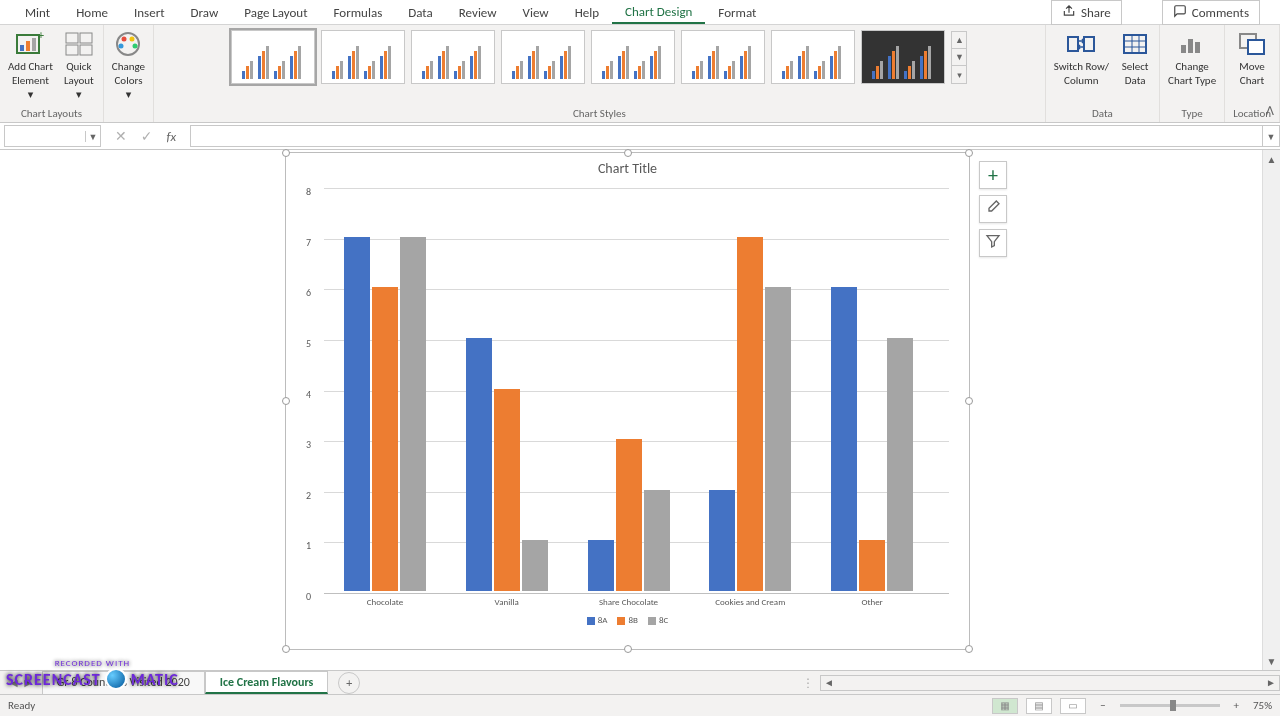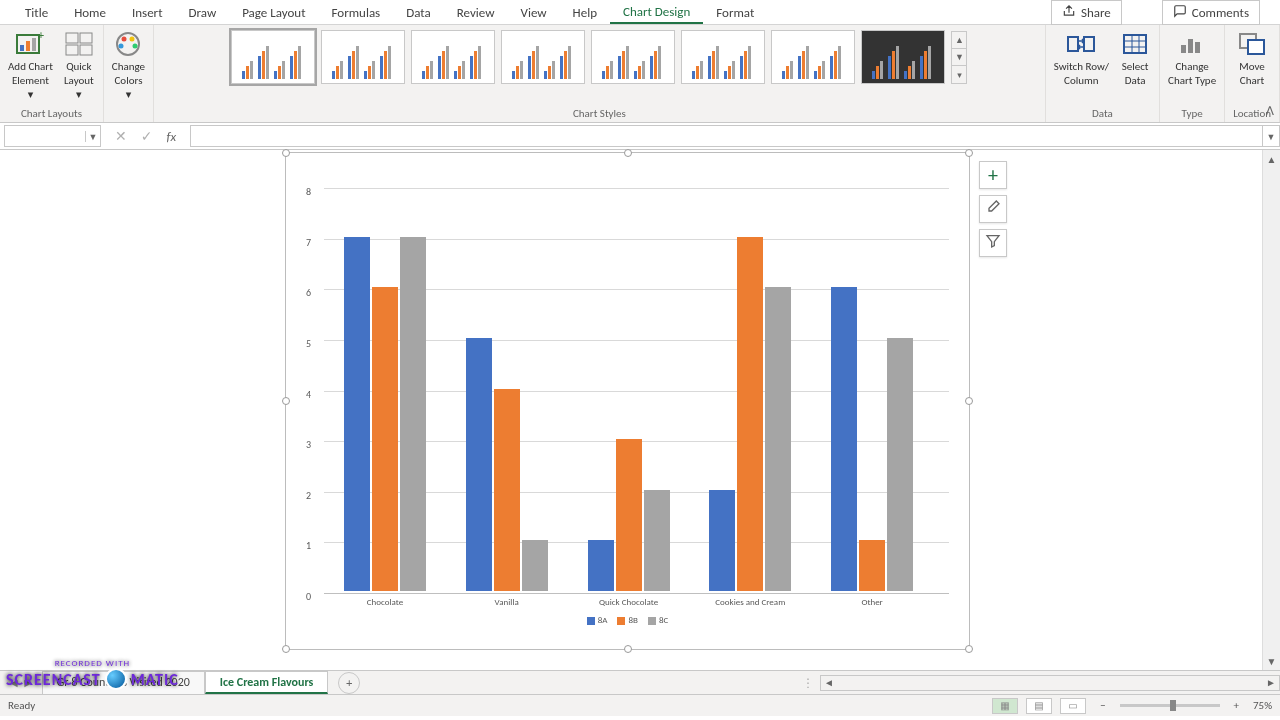--- a/index.html
+++ b/index.html
@@ -88,21 +88,21 @@
   
   .watermark { position:absolute; left:6px; bottom:30px; color:#6d28d9; font-weight:700; text-shadow:0 0 4px #000; font-size:16px; letter-spacing:1px; display:flex; flex-direction:column; pointer-events:none; font-family: Arial, sans-serif; text-align: center;}
   .watermark .small { font-size:9px; font-weight:400; letter-spacing:1px; opacity:.95; }
   .watermark .row { display:flex; align-items:center; gap:4px;}
   .wm-circ { width:22px; height:22px; border-radius:50%; background:radial-gradient(circle at 30% 30%, #6cf, #059); border:2px solid #fff; }
 </style>
 </head>
 <body>
 
 <div class="menubar">
-  <div class="tab">Title</div>
+  <div class="tab">Mint</div>
   <div class="tab">Home</div>
   <div class="tab">Insert</div>
   <div class="tab">Draw</div>
   <div class="tab">Page Layout</div>
   <div class="tab">Formulas</div>
   <div class="tab">Data</div>
   <div class="tab">Review</div>
   <div class="tab">View</div>
   <div class="tab">Help</div>
   <div class="tab active">Chart Design</div>
@@ -437,20 +437,21 @@
                 <path d="M17 3l4 4-11 11H6v-4z"></path>
               </svg></span>
           </div>
         <div class="side-tool">
             <span><svg width="16" height="16" viewBox="0 0 24 24" fill="none" stroke="#666" stroke-width="2">
                 <path d="M3 4h18l-7 9v6l-4 2v-8z"></path>
               </svg></span>
           </div>
       </div>
 
+      <div class="chart-title">Chart Title</div>
       <div class="plot" id="plot">
           <div class="gridline baseline" style="top: 405px;"></div>
           <div class="yaxis-tick" style="bottom: -5px;">0</div>
           <div class="gridline" style="top: 354.375px;"></div>
           <div class="yaxis-tick" style="bottom: 45.625px;">1</div>
           <div class="gridline" style="top: 303.75px;"></div>
           <div class="yaxis-tick" style="bottom: 96.25px;">2</div>
           <div class="gridline" style="top: 253.125px;"></div>
           <div class="yaxis-tick" style="bottom: 146.875px;">3</div>
           <div class="gridline" style="top: 202.5px;"></div>
@@ -475,21 +476,21 @@
             <div class="bar c2" style="height: 101.25px; width: 26px; left: 319.5px;"></div>
             <div class="bar c0" style="height: 101.25px; width: 26px; left: 385.3px;"></div>
             <div class="bar c1" style="height: 354.375px; width: 26px; left: 413.3px;"></div>
             <div class="bar c2" style="height: 303.75px; width: 26px; left: 441.3px;"></div>
             <div class="bar c0" style="height: 303.75px; width: 26px; left: 507.1px;"></div>
             <div class="bar c1" style="height: 50.625px; width: 26px; left: 535.1px;"></div>
             <div class="bar c2" style="height: 253.125px; width: 26px; left: 563.1px;"></div>
           </div>
           <div class="xcat" style="left: 78.9px; bottom: -16px;">Chocolate</div>
           <div class="xcat" style="left: 200.7px; bottom: -16px;">Vanilla</div>
-          <div class="xcat" style="left: 322.5px; bottom: -16px;">Quick Chocolate</div>
+          <div class="xcat" style="left: 322.5px; bottom: -16px;">Share Chocolate</div>
           <div class="xcat" style="left: 444.3px; bottom: -16px;">Cookies and Cream</div>
           <div class="xcat" style="left: 566.1px; bottom: -16px;">Other</div>
         </div>
       <div class="legend" id="legend">
           <span><span class="lg-sw c0" style="background:#4472c4"></span>8A</span>
           <span><span class="lg-sw c1" style="background:#ed7d31"></span>8B</span>
           <span><span class="lg-sw c2" style="background:#a5a5a5"></span>8C</span>
         </div>
     </div>
 

